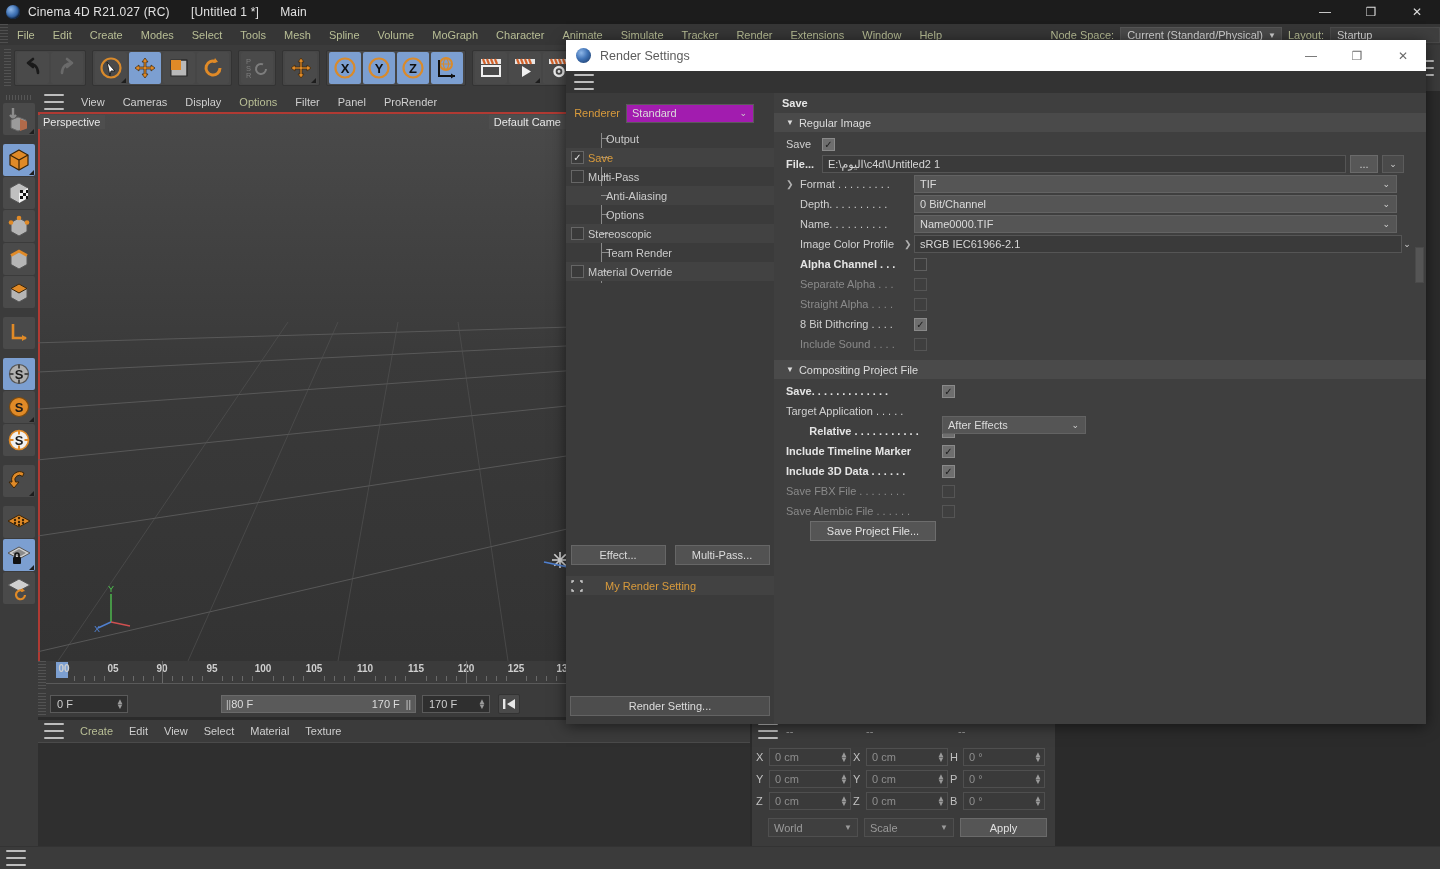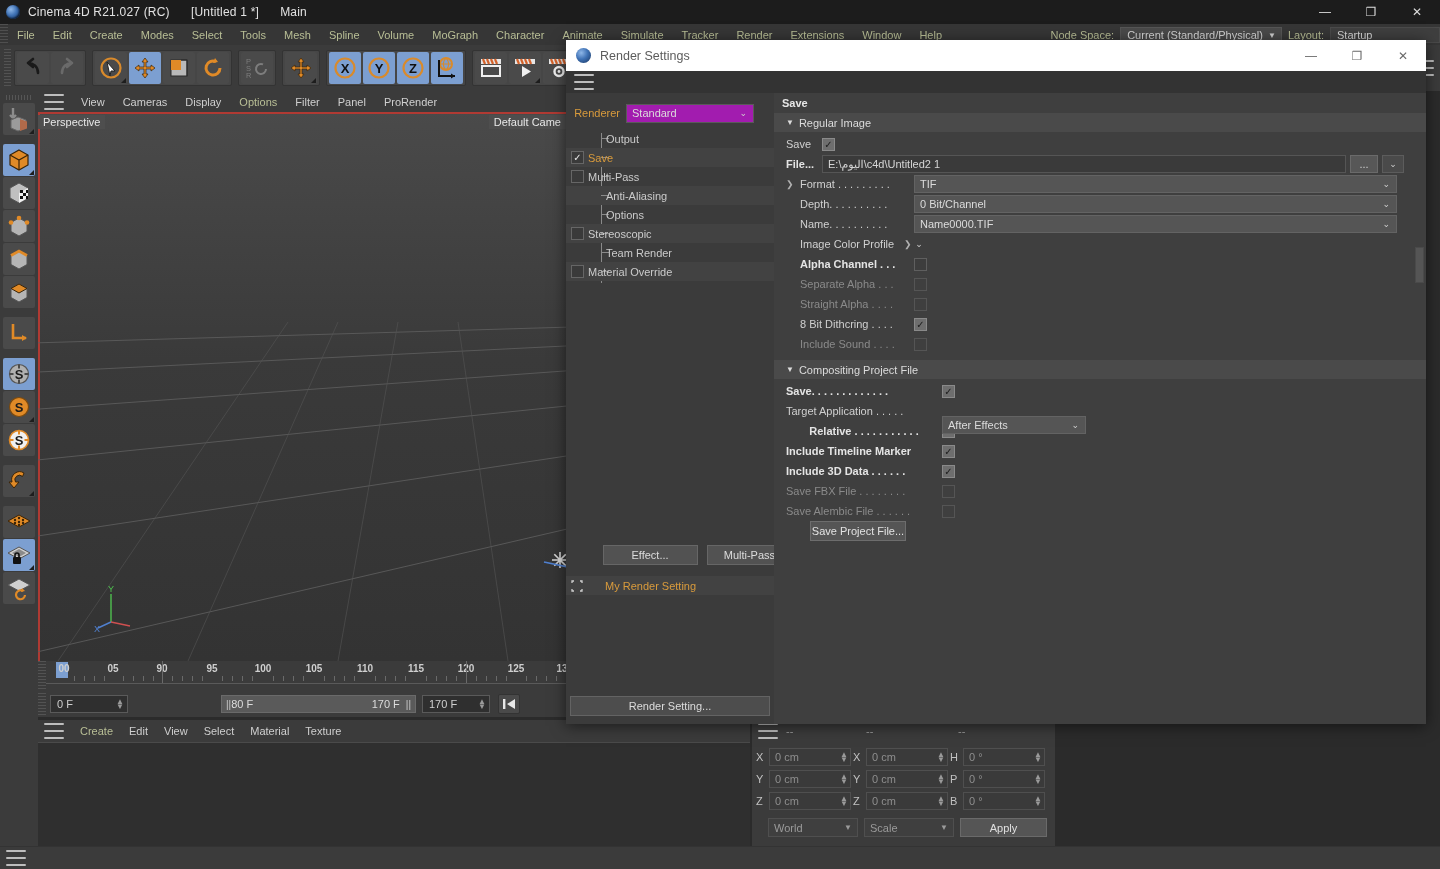--- a/index.html
+++ b/index.html
@@ -159,21 +159,21 @@
   .tree-chk{ width:13px; height:13px; margin-left:5px; background:#3a3a3a; border:1px solid #666;
     display:flex; align-items:center; justify-content:center; font-size:10px; color:#e6e6e6; flex:none;}
   .tree-chk.empty{ background:#3a3a3a; }
   .tree-spacer{ width:18px; flex:none; }
   .tree-label{ margin-left:22px; font-size:11px; color:#cbcbcb; position:relative; }
   .tree-label.sel{ color:#d99b3c; }
   .tree-vline{ position:absolute; left:35px; top:0; width:1px; background:#8a8a8a; }
   .tree-tick{ position:absolute; left:35px; width:8px; height:1px; background:#8a8a8a; top:9px; }
 
   .dlg-lbtns{ position:absolute; left:0; top:452px; width:208px; display:flex;
-    justify-content:space-around;margin-left:32px; }
+    justify-content:space-around; }
   .lbtn2{ width:95px; height:20px; background:#525252; border:1px solid #666; color:#dcdcdc;
     font-size:11px; display:flex; align-items:center; justify-content:center; }
   .preset-row{ position:absolute; left:0; top:483px; width:208px; height:19px;
     background:#424242; display:flex; align-items:center; }
   .preset-icon{ width:12px; height:12px; margin-left:5px; position:relative; }
   .preset-label{ margin-left:22px; font-size:11px; color:#d99b3c; }
   .render-setting-btn{ position:absolute; left:4px; bottom:8px; width:200px; height:20px;
     background:#4d4d4d; border:1px solid #636363; color:#dcdcdc; font-size:11px;
     display:flex; align-items:center; justify-content:center; }
 
@@ -194,21 +194,21 @@
   .txtfield{ height:18px; background:#3a3a3a; border:1px solid #555; color:#d6d6d6;
     font-size:11px; display:flex; align-items:center; padding:0 5px; }
   .selfield{ height:18px; background:#555; border:1px solid #636363; color:#dcdcdc;
     font-size:11px; display:flex; align-items:center; padding:0 5px; position:relative; }
   .selfield .carat{ position:absolute; right:6px; top:3px; font-size:9px; color:#d0d0d0; }
   .minibtn{ width:28px; height:18px; background:#575757; border:1px solid #6a6a6a;
     display:flex; align-items:center; justify-content:center; color:#d0d0d0; font-size:11px;}
   .arrowbtn{ width:22px; height:18px; background:#4a4a4a; border:1px solid #5c5c5c;
     display:flex; align-items:center; justify-content:center; color:#cfcfcf; font-size:9px;}
   .expander{ width:10px; font-size:9px; color:#b0b0b0; flex:none; }
-  .saveproj{ margin-left:24px; height:20px; width:96px; background:#555; border:1px solid #6d6d6d;
+  .saveproj{ margin-left:24px; height:20px; width:126px; background:#555; border:1px solid #6d6d6d;
     color:#e2e2e2; font-size:11px; display:flex; align-items:center; justify-content:center; }
   .rp-scroll{ position:absolute; right:2px; top:4px; width:9px; height:300px; }
   .rp-scroll i{ display:block; width:9px; background:#555; border:1px solid #4a4a4a; }
 </style>
 </head>
 <body>
 
 <div id="app">
 
   <div class="c4d-titlebar">
@@ -924,20 +924,23 @@
           <span class="selfield" style="width:483px;">
             <span>Name0000.TIF</span>
             <span class="carat">⌄</span>
           </span>
         </div>
 
         <div class="rp-row">
           <span class="expander"></span>
           <span class="rp-lab" style="width:108px;padding-left:4px;">Image Color Profile</span>
           <span class="expander">❯</span>
+          <span class="txtfield" style="width:488px;">
+            <span>sRGB IEC61966-2.1</span>
+          </span>
           <span class="arrowbtn" style="width:10px;border:none;background:transparent;">⌄</span>
         </div>
 
         <div class="rp-row">
           <span class="expander"></span>
           <span class="rp-lab bold" style="width:118px;padding-left:4px;">Alpha Channel . . .</span>
           <span class="chk off"></span>
         </div>
 
         <div class="rp-row">

